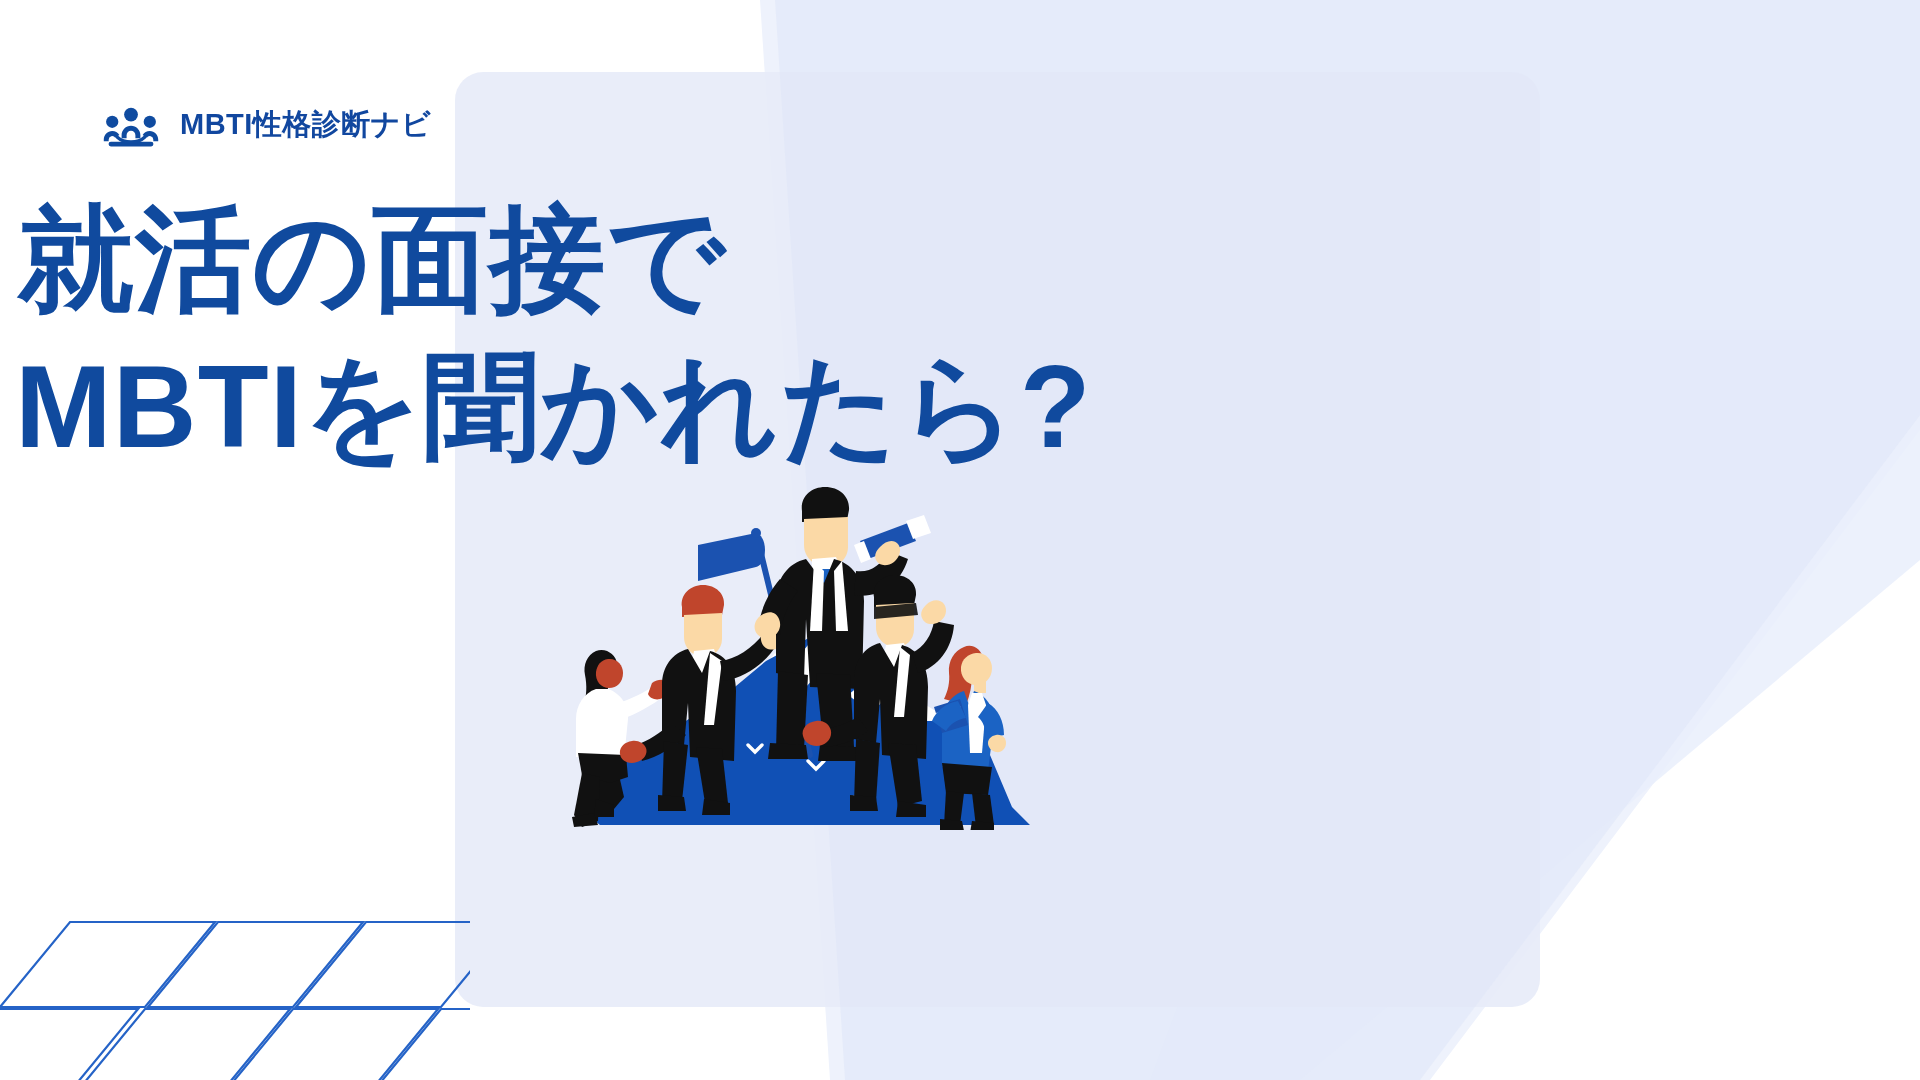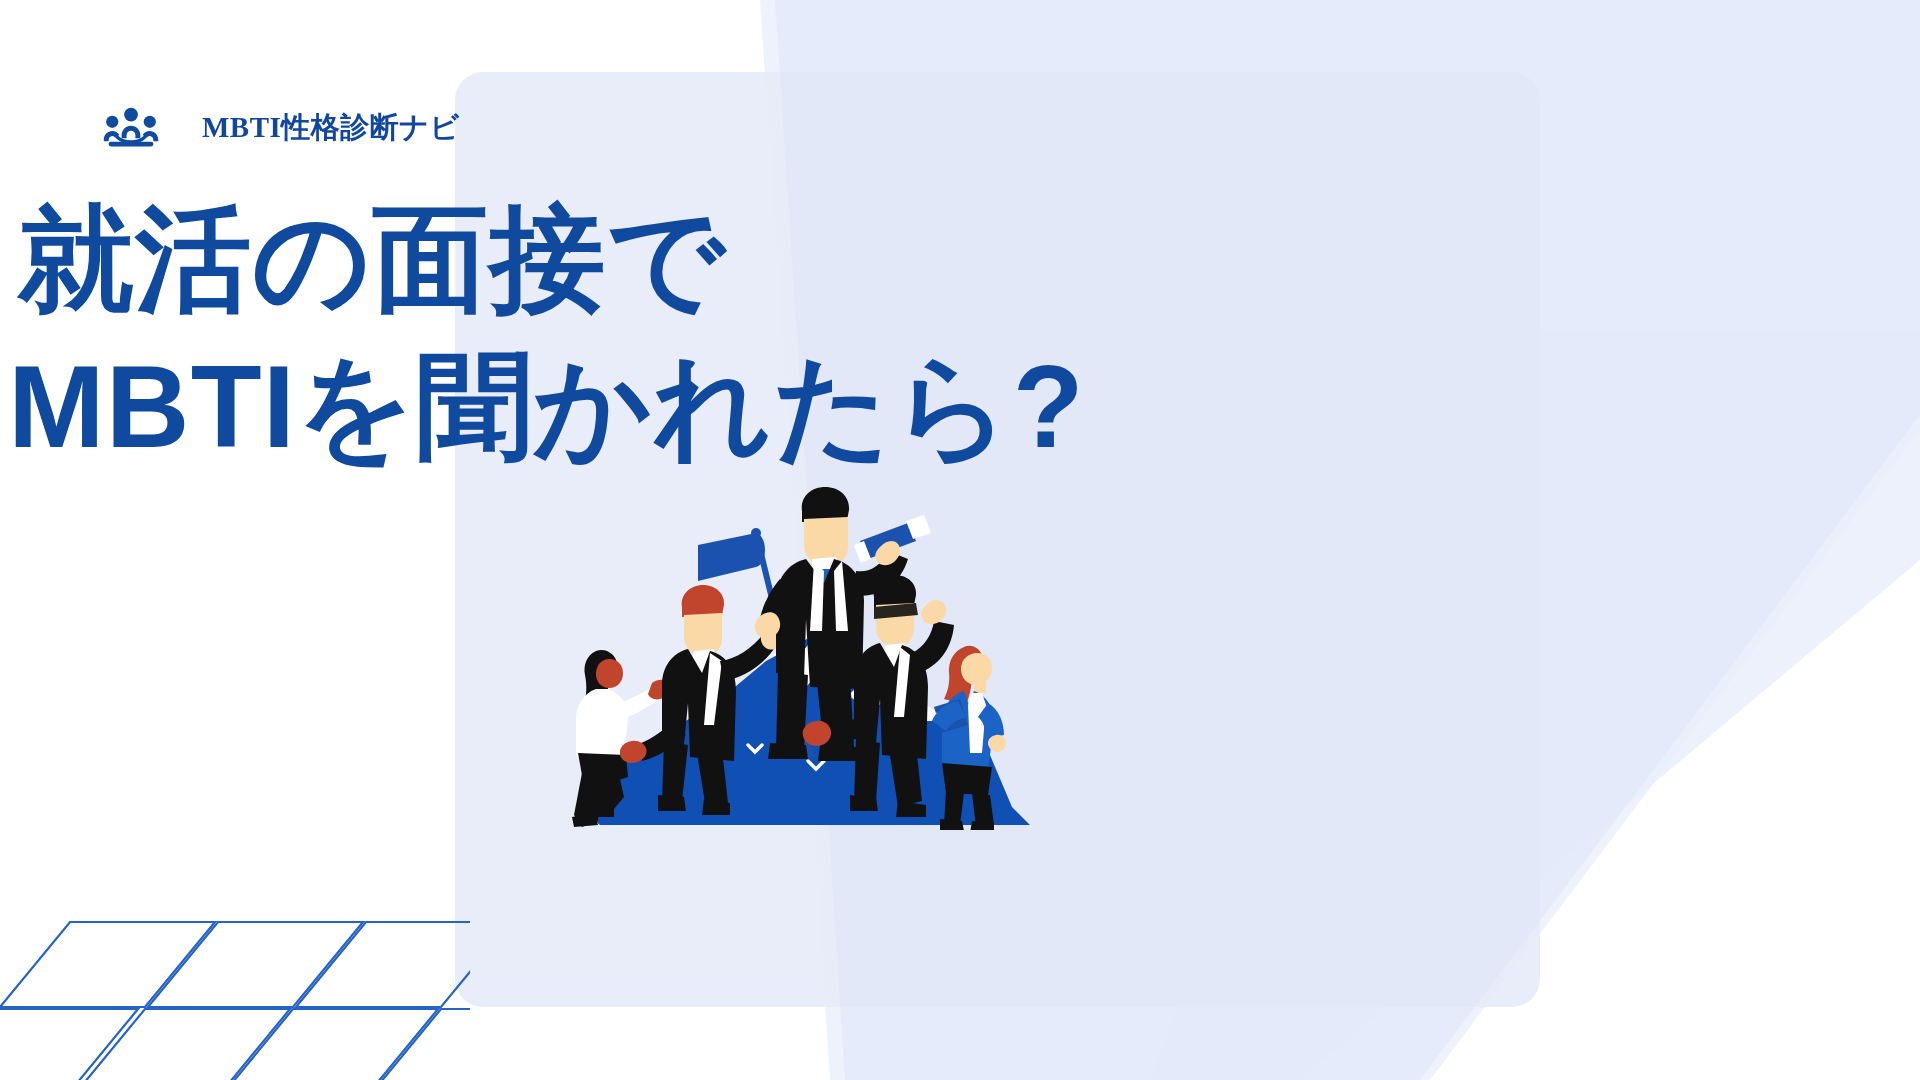--- a/index.html
+++ b/index.html
@@ -54,24 +54,22 @@
     width: 470px;
     height: 180px;
   }
 
   
   .brand {
     position: absolute;
     left: 100px;
     top: 105px;
     display: flex;
-    align-items: center;
-    gap: 40px;
+    gap: 18px;
     z-index: 40;
-    font-family: Liberation Serif, serif;
   }
   .brand-icon {
     width: 62px;
     height: 46px;
     display: block;
     flex: 0 0 auto;
   }
   .brand-title {
     font-size: 29px;
     font-weight: 700;
@@ -90,21 +88,21 @@
   }
   .headline-line {
     font-size: 116px;
     line-height: 1.28;
     font-weight: 800;
     color: #104a9e;
     letter-spacing: 0.01em;
     white-space: nowrap;
   }
   .headline-line.line1 { margin-left: 18px; }
-  .headline-line.line2 { margin-left: 8px; }
+  .headline-line.line2 { margin-left: 15px; }
 
   
   .illustration {
     position: absolute;
     left: 560px;
     top: 455px;
     width: 520px;
     height: 375px;
     z-index: 25;
   }

